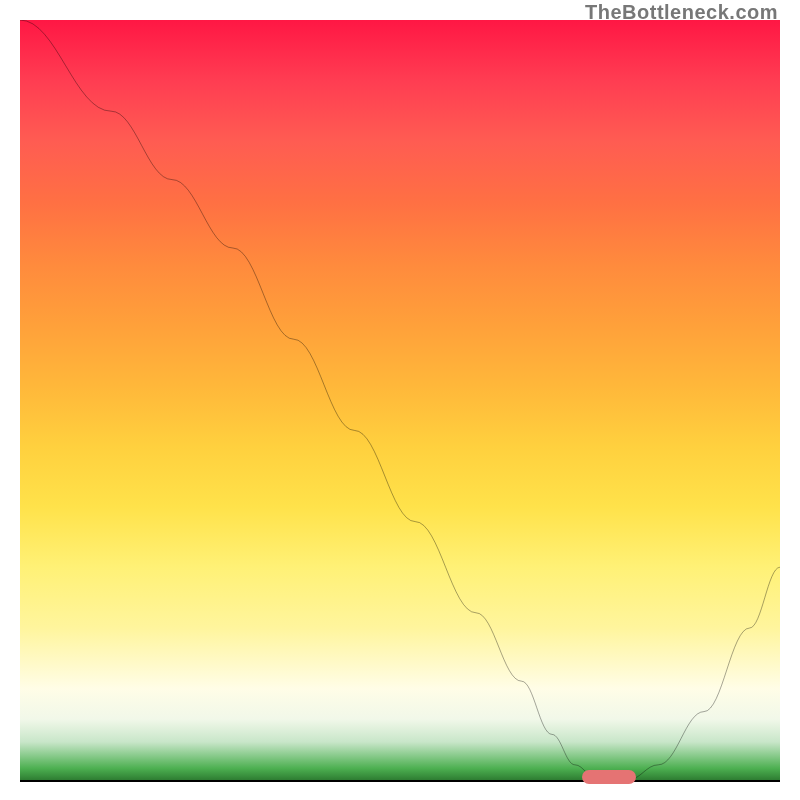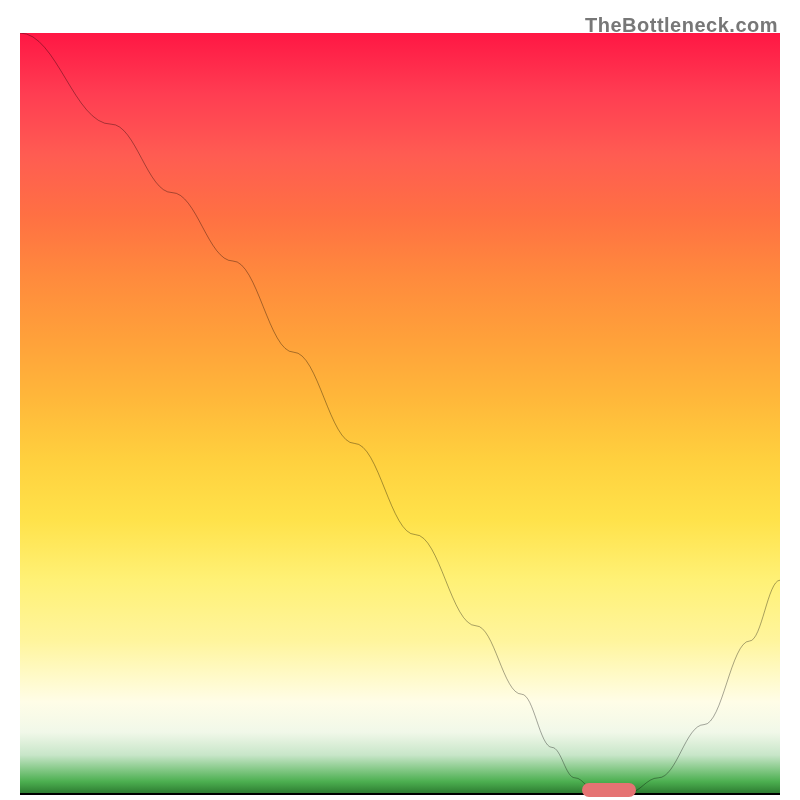--- a/index.html
+++ b/index.html
@@ -7,21 +7,20 @@
     padding: 0;
     width: 800px;
     height: 800px;
     background: #ffffff;
     overflow: hidden;
   }
   .chart-container {
     position: relative;
     width: 800px;
     height: 578px;
-    margin-top: 13px;
   }
   .gradient-bg {
     position: absolute;
     left: 20px;
     top: 20px;
     width: 760px;
     height: 760px;
     background: linear-gradient(
       to bottom,
       #ff1744 0%,

